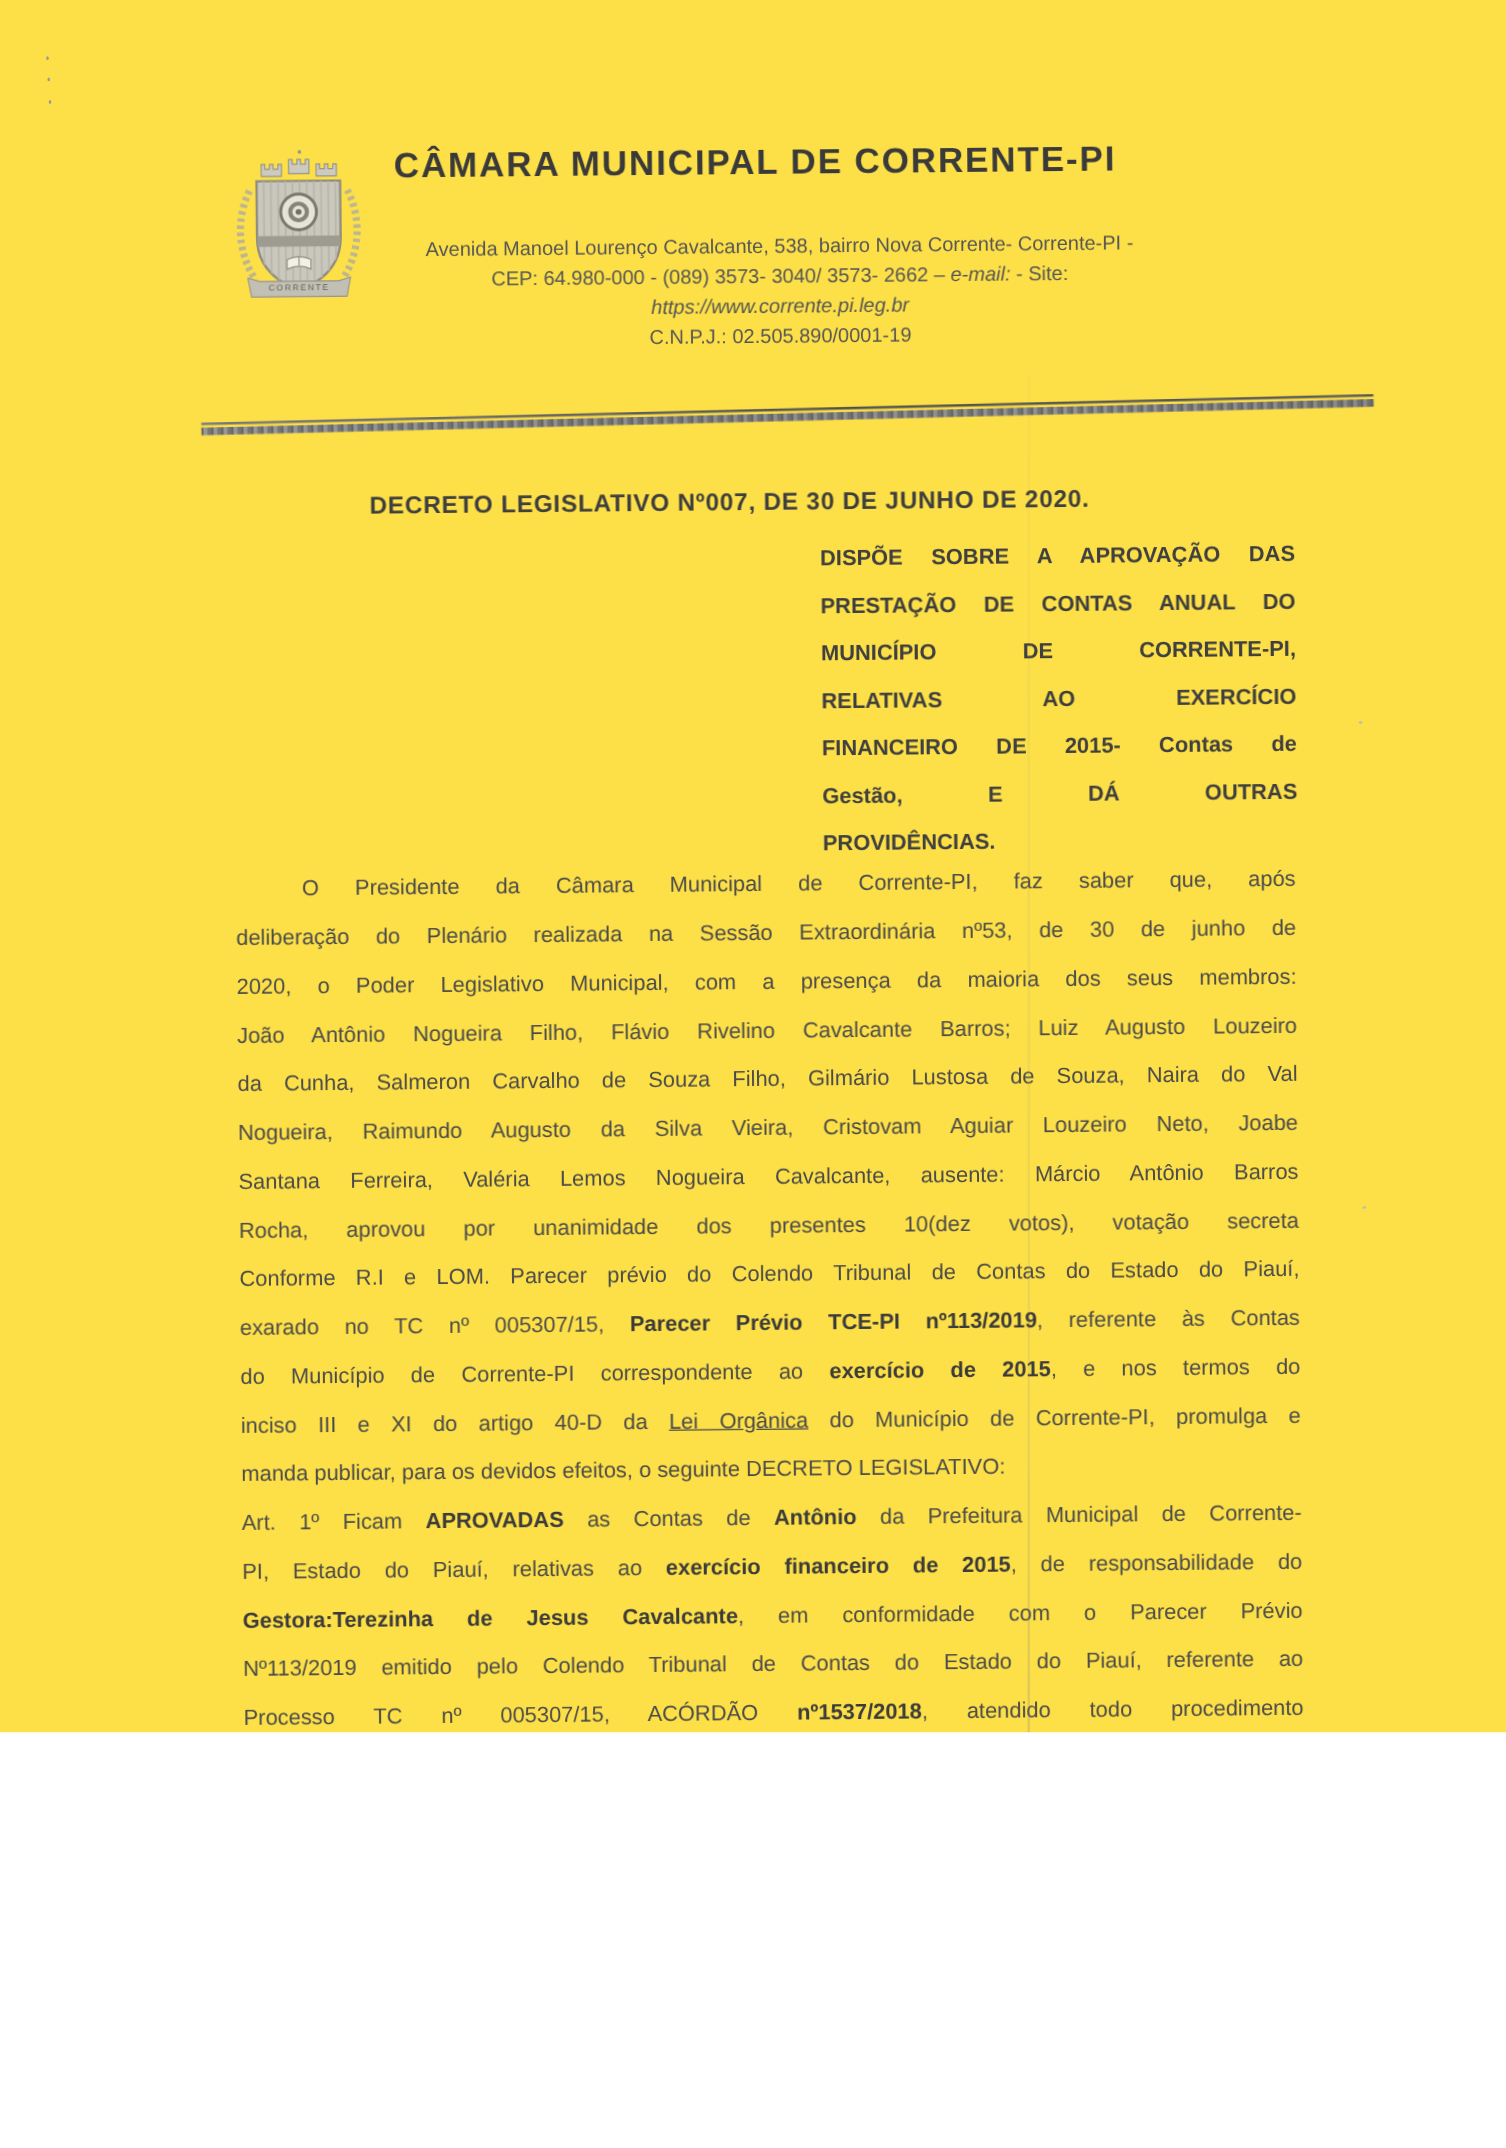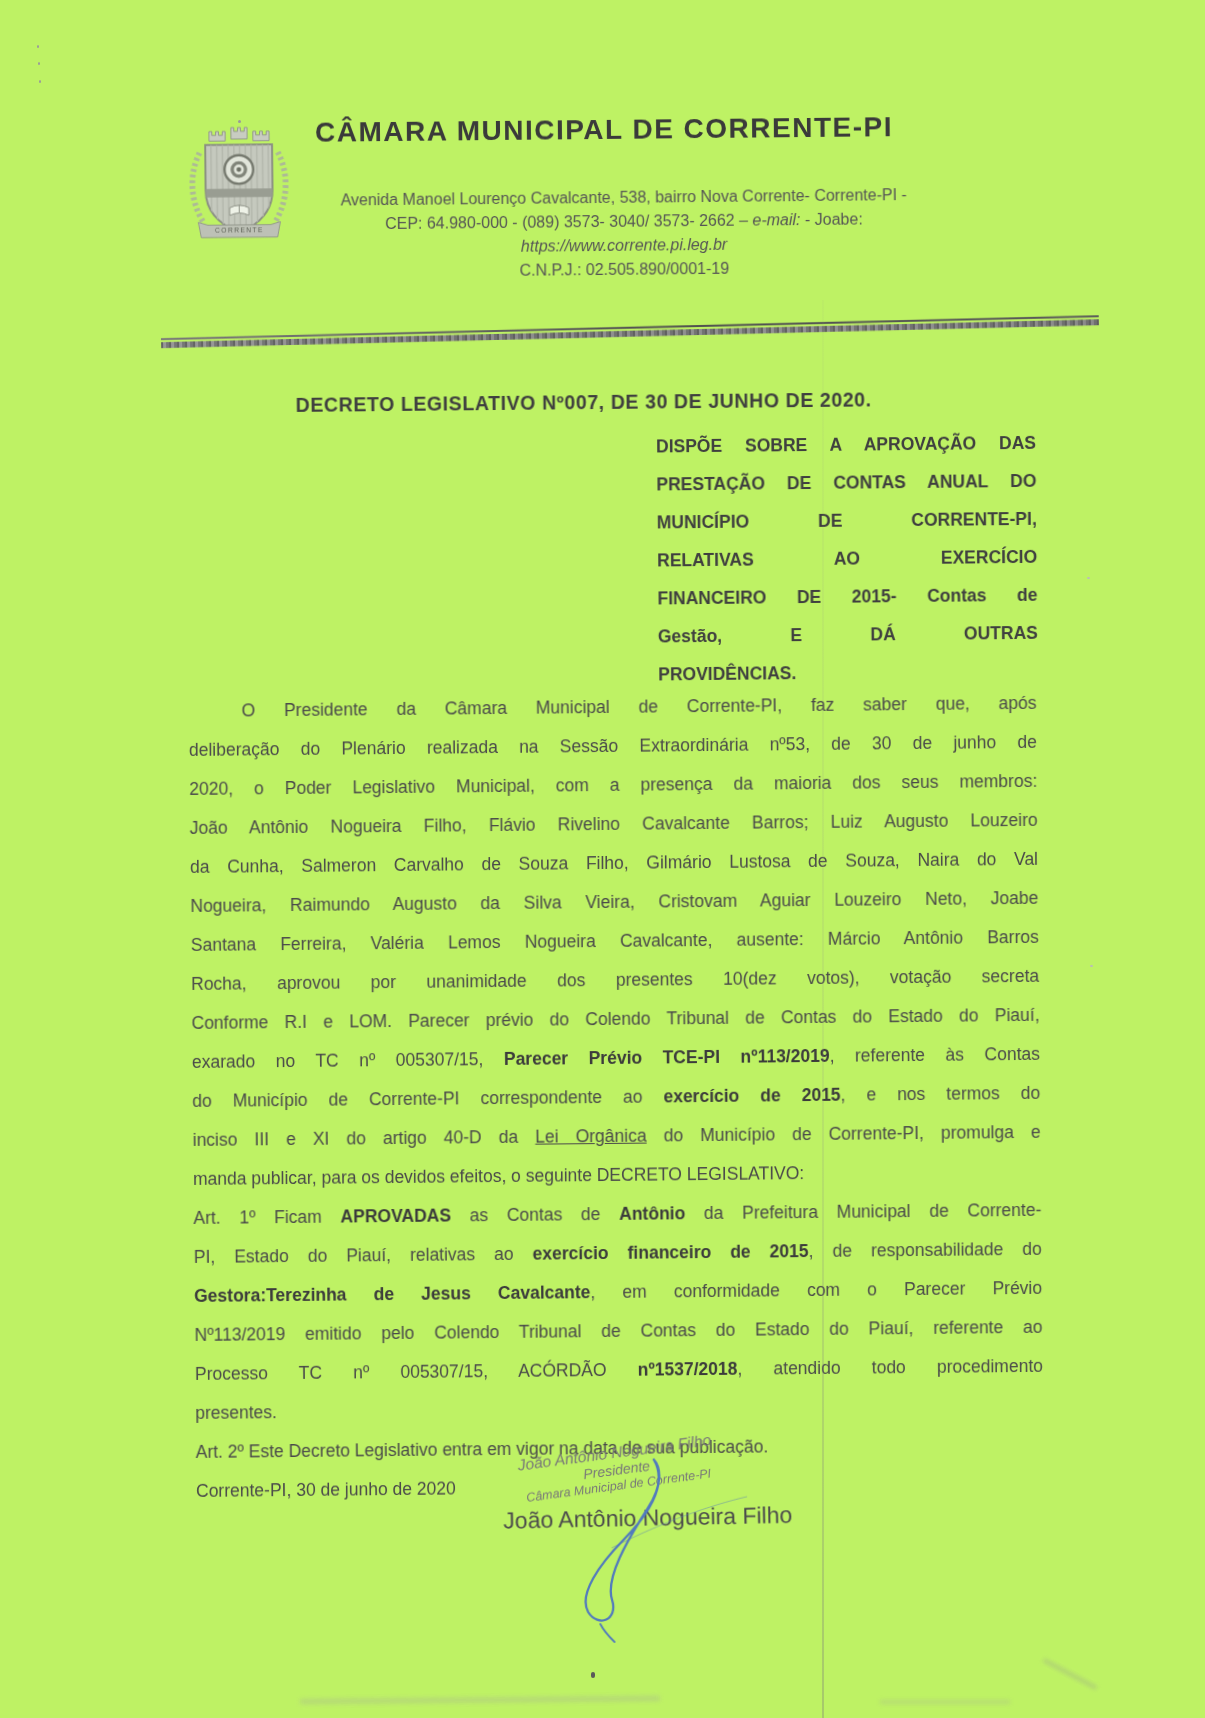--- a/index.html
+++ b/index.html
@@ -1,18 +1,18 @@
 <!DOCTYPE html>
 <html lang="pt"><head>
 <meta charset="utf-8">
 <style>
   html,body{margin:0;padding:0;background:#ffffff;}
   .page{
-    position:relative;width:1205px;height:1718px;
-    background:#bef264;overflow:hidden;
+    position:relative;width:1205px;height:1386px;
+    background:#fde047;overflow:hidden;
     font-family:"Liberation Sans","DejaVu Sans",sans-serif;
     color:#474747;
   }
   .content{
     position:absolute;left:0;top:0;width:1205px;height:1718px;
     transform:rotate(-0.55deg);
     filter:blur(0.3px);
   }
   
   .crest{position:absolute;left:193px;top:116px;width:105px;height:125px;filter:blur(0.45px);opacity:.92;}
@@ -124,21 +124,21 @@
       <path d="M45,92 Q55,87 65,92 L65,100 Q55,95 45,100 Z" fill="#f2f2f2" stroke="#888" stroke-width="1"></path>
       <line x1="55" y1="89" x2="55" y2="97" stroke="#888" stroke-width="1"></line>
 
       <path d="M12,107 L22,110 H88 L98,107 L95,123 H15 Z" fill="#bdbdbd" stroke="#909090" stroke-width="1"></path>
       <text x="55" y="118" text-anchor="middle" font-size="7" letter-spacing="1.5" fill="#555555" font-family="Liberation Sans, DejaVu Sans, sans-serif">CORRENTE</text>
     </svg>
 
     <div class="org-name">CÂMARA MUNICIPAL DE CORRENTE-PI</div>
     <div class="addr">
       <div>Avenida Manoel Lourenço Cavalcante, 538, bairro Nova Corrente- Corrente-PI -</div>
-      <div><span>CEP: 64.980-000 - (089) 3573- 3040/ 3573- 2662 – </span><span class="it">e-mail:</span><span> - Joabe:</span></div>
+      <div><span>CEP: 64.980-000 - (089) 3573- 3040/ 3573- 2662 – </span><span class="it">e-mail:</span><span> - Site:</span></div>
       <div class="it">https://www.corrente.pi.leg.br</div>
       <div>C.N.P.J.: 02.505.890/0001-19</div>
     </div>
 
     <div class="divider">
       <div class="thin"></div>
         <div class="gap"></div>
         <div class="band"></div>
     </div>
 

